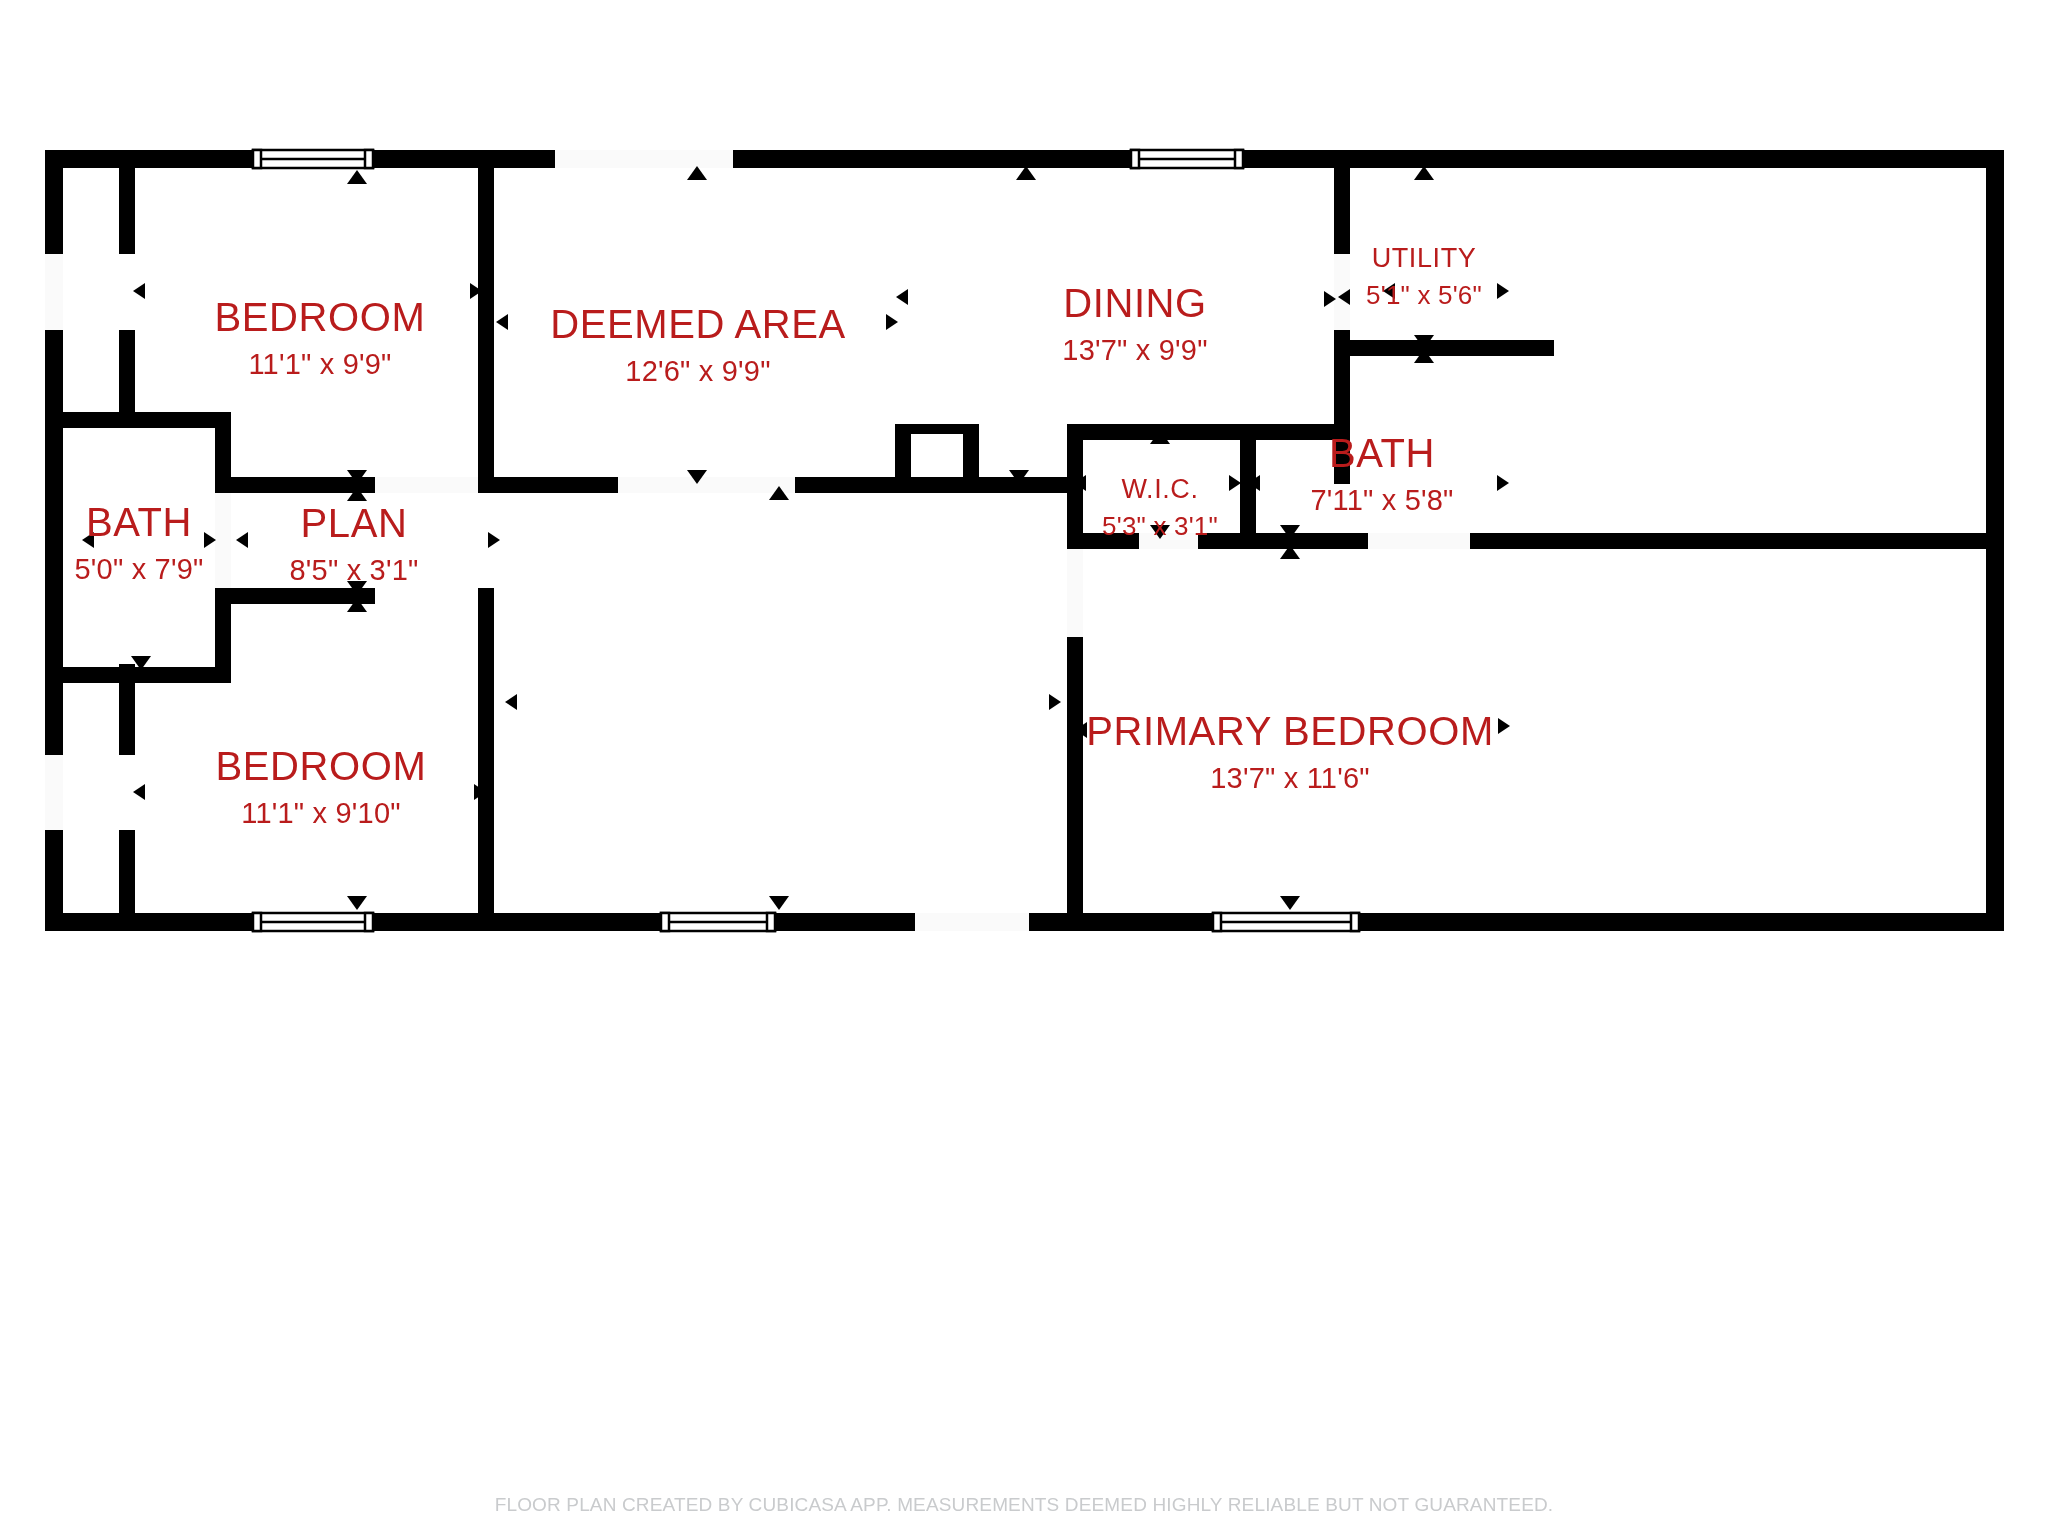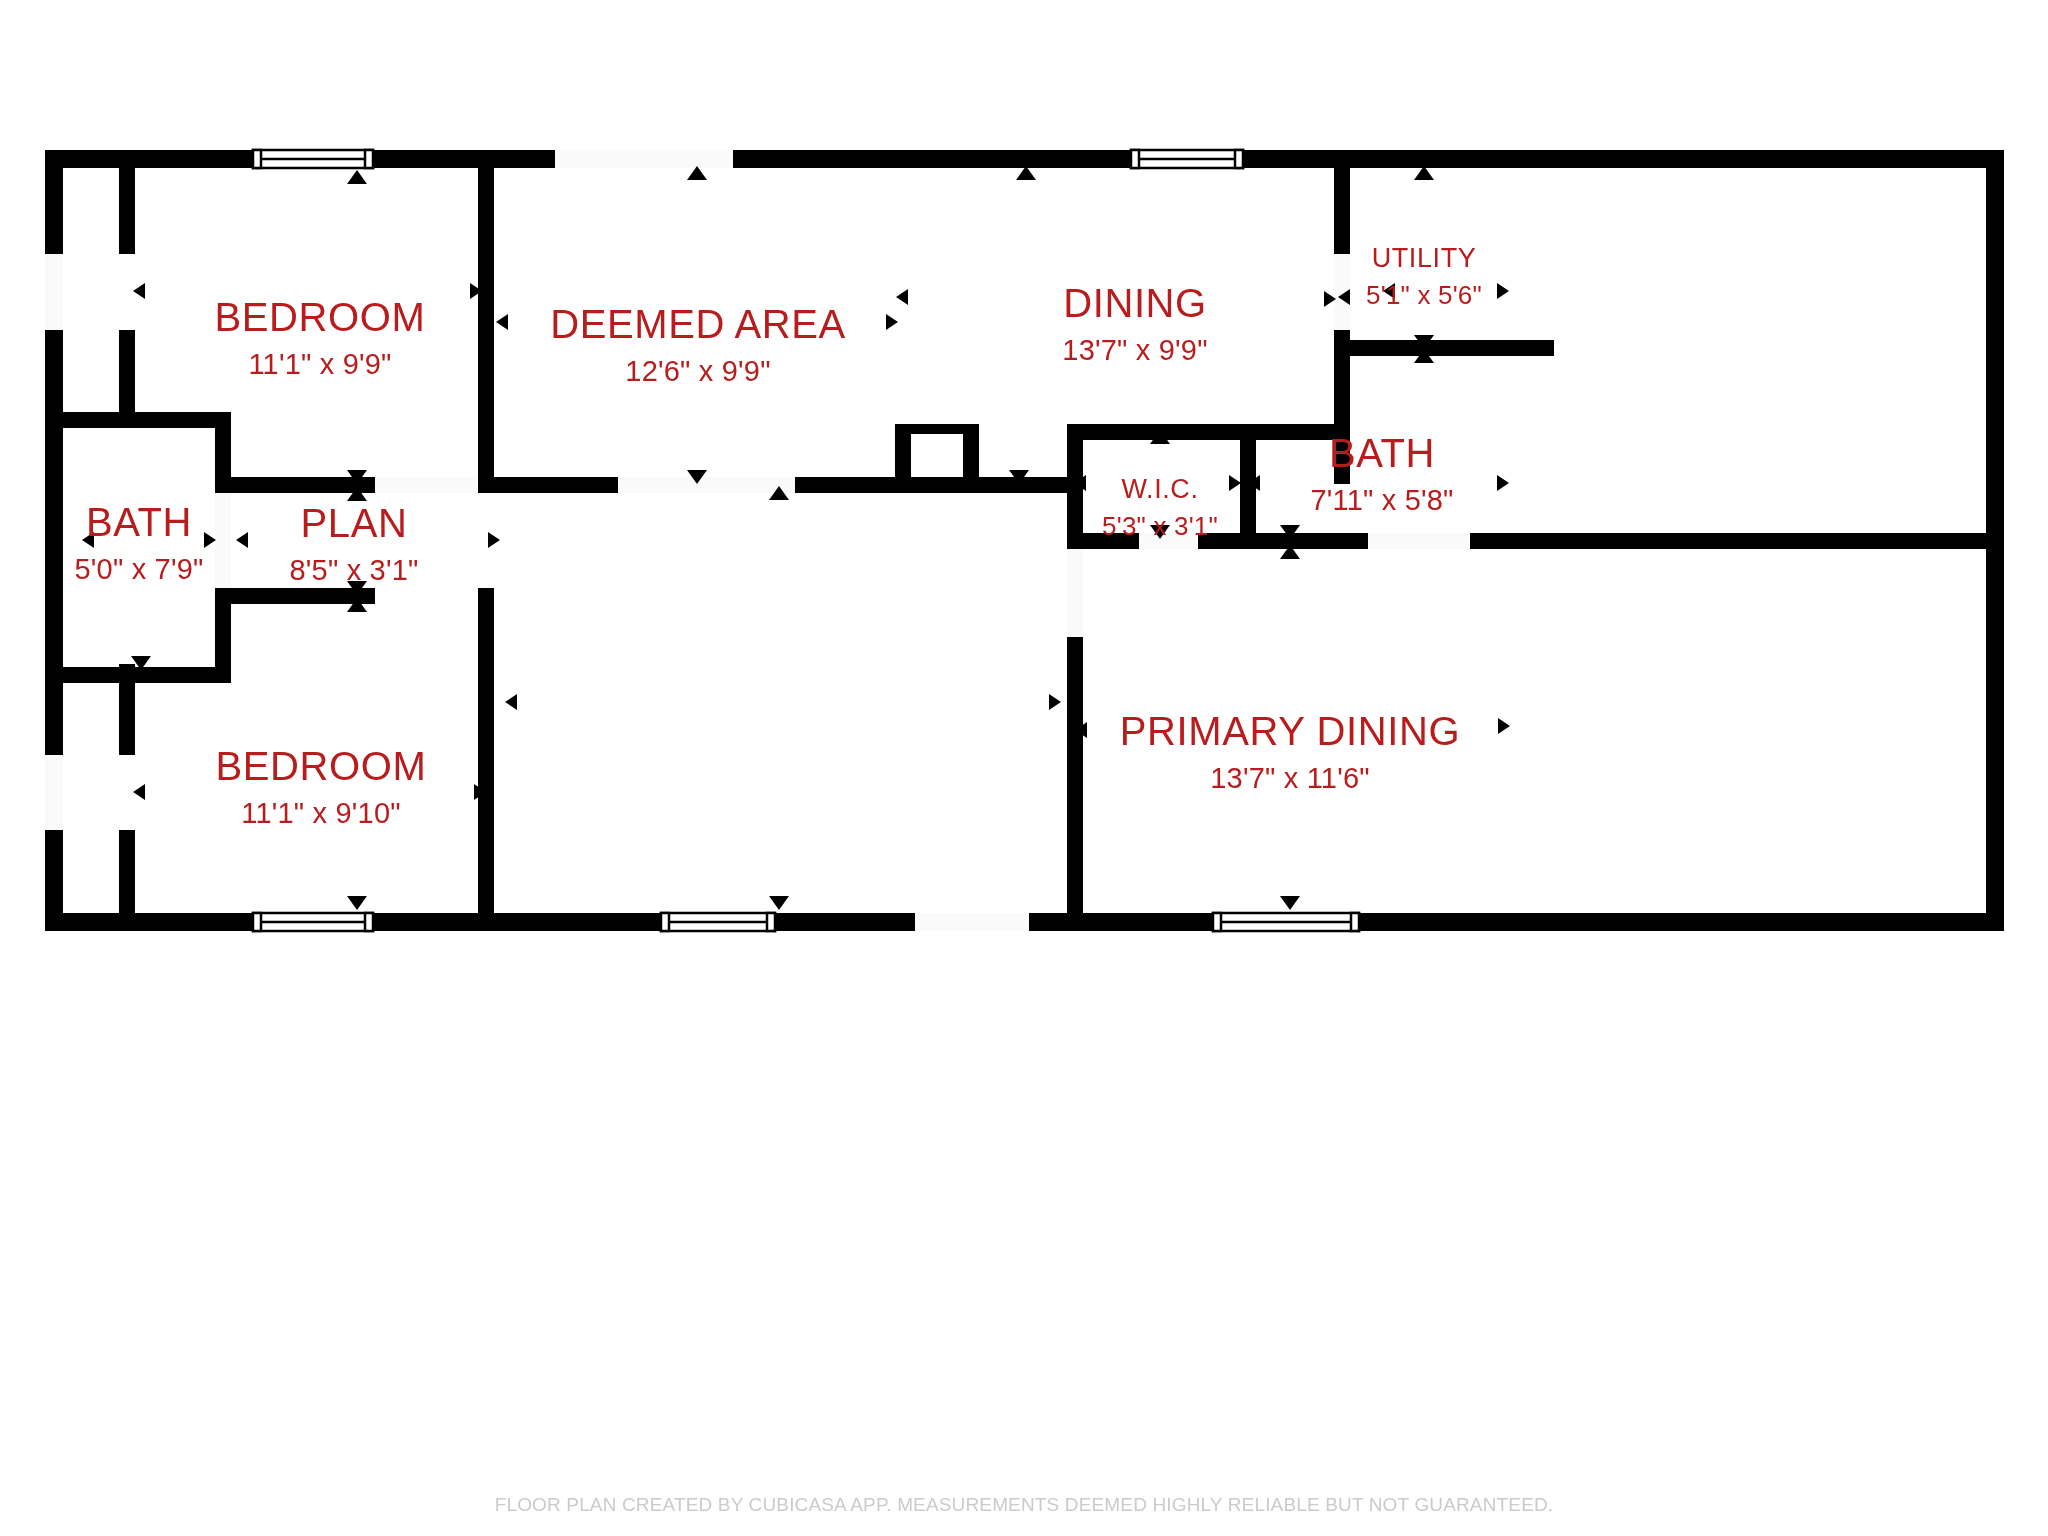--- a/index.html
+++ b/index.html
@@ -280,21 +280,21 @@
     <span class="room-dims">5'0" x 7'9"</span>
   </div>
 
   <div class="room-label" style="left:354px; top:543px;">
     <span class="room-name">PLAN</span>
     <span class="room-dims">8'5" x 3'1"</span>
   </div>
 
 
   <div class="room-label" style="left:1290px; top:751px;">
-    <span class="room-name">PRIMARY DINING</span>
+    <span class="room-name">PRIMARY BEDROOM</span>
     <span class="room-dims">13'7" x 11'6"</span>
   </div>
 
   <div class="room-label" style="left:321px; top:786px;">
     <span class="room-name">BEDROOM</span>
     <span class="room-dims">11'1" x 9'10"</span>
   </div>
 
   <div id="footer-note">FLOOR PLAN CREATED BY CUBICASA APP. MEASUREMENTS DEEMED HIGHLY RELIABLE BUT NOT GUARANTEED.</div>
 

